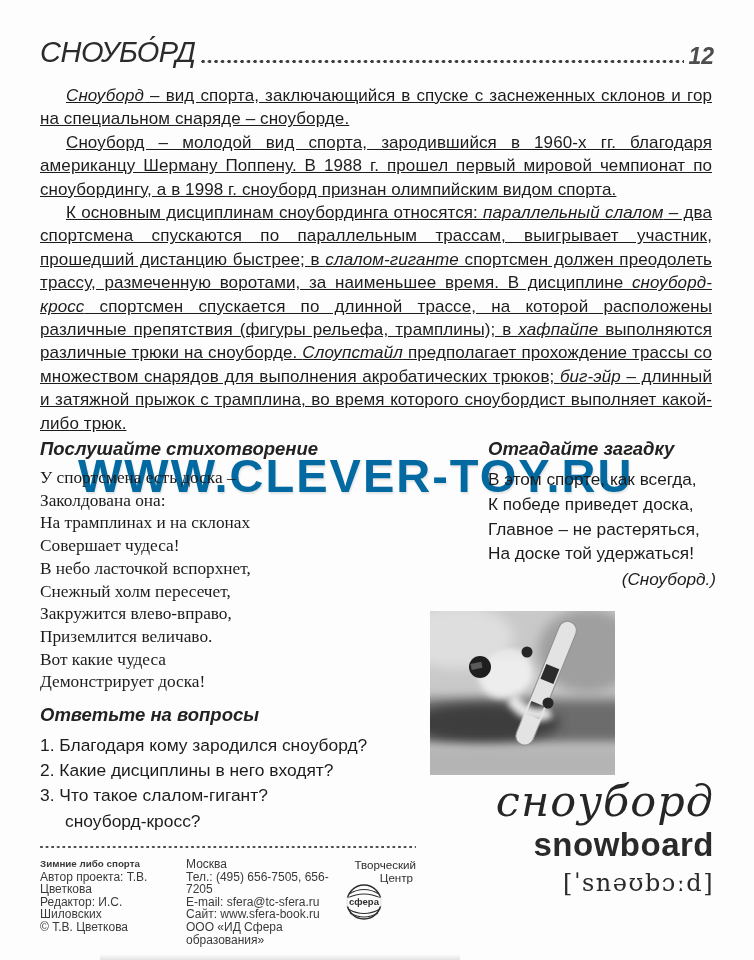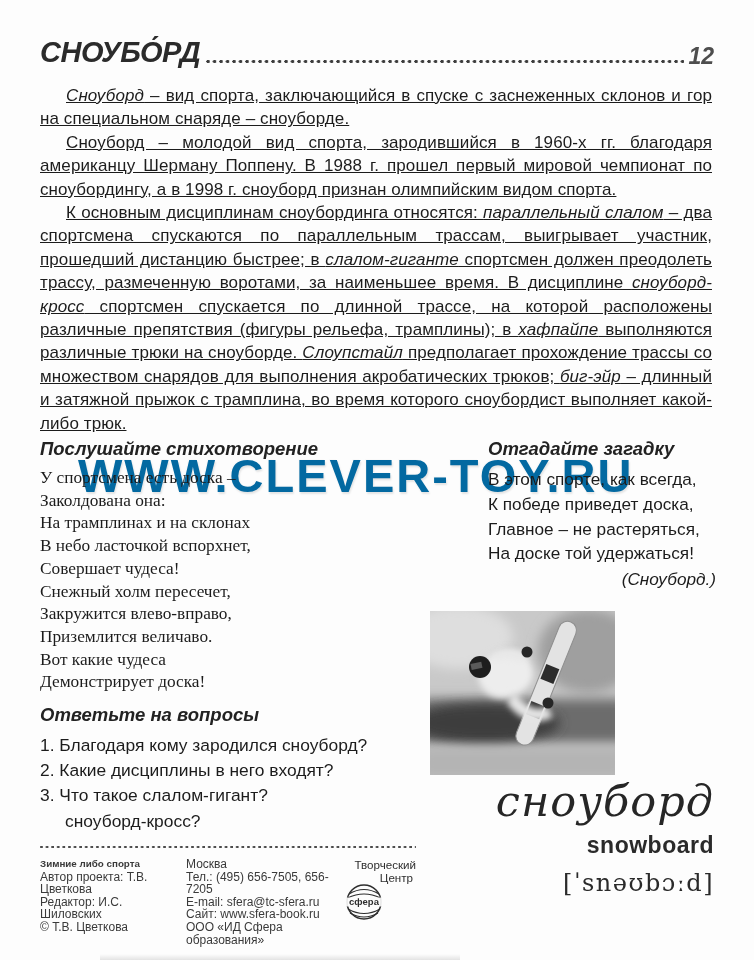--- a/index.html
+++ b/index.html
@@ -3,21 +3,21 @@
 <meta charset="utf-8">
 <style>
   html,body{margin:0;padding:0;background:#888;}
   .page{
     position:relative; width:754px; height:960px; margin:0 auto;
     background:#fdfdfd; overflow:hidden;
     font-family:"Liberation Sans", sans-serif; color:#1c1c1c;
   }
   
   .header{position:absolute; left:40px; right:40px; top:36px; display:flex; align-items:flex-end; z-index:2;}
-  .title{font-size:29px; font-weight:bold; font-style:italic; color:#2b2b2b; letter-spacing:-0.5px; white-space:nowrap;}
+  .title{font-size:29px; font-weight:normal; font-style:italic; color:#2b2b2b; letter-spacing:-0.5px; white-space:nowrap;}
   .leader{flex:1; height:5px; margin:0 4px 5px 6px;
     background-image:radial-gradient(circle at 2px 2.5px, #3d3d3d 1.5px, transparent 1.9px);
     background-size:6.5px 5px; background-repeat:repeat-x; background-position:left bottom;}
   .pagenum{font-size:23px; font-weight:bold; font-style:italic; color:#4e4e4e; margin-bottom:-1px;}
   
   .intro{position:absolute; left:40px; right:42px; top:84px; z-index:2;
     font-size:17px; line-height:23.4px; text-align:justify; letter-spacing:0.1px;text-decoration:underline;}
   .intro p{margin:0; text-indent:26px;}
   
   .section-heading{font-size:18.5px; font-weight:bold; font-style:italic; color:#222; margin:0 0 7px 0;}
@@ -28,21 +28,21 @@
   .riddle-line{font-size:17.2px; line-height:24.8px;}
   .riddle-answer{font-size:17.2px; font-style:italic; text-align:right; margin-top:1px; line-height:24.8px;}
   .questions{position:absolute; left:40px; top:704px; width:420px; z-index:2;}
   .question-item{font-size:17.4px; line-height:25.2px;}
   .question-continuation{font-size:17.4px; line-height:25.2px; padding-left:25px;}
   
   .photo{position:absolute; left:430px; top:611px; width:185px; height:164px; z-index:2; overflow:hidden;}
   
   .wordblock{position:absolute; right:40px; top:776px; width:320px; text-align:right; z-index:2;}
   .word-script{font-family:"DejaVu Serif", serif; font-style:italic; font-size:43px; line-height:50px; color:#262626; letter-spacing:1px;}
-  .word-english{font-size:23px; font-weight:bold; line-height:36px; color:#2a2a2a; letter-spacing:0.5px; margin-top:1px;}
+  .word-english{font-size:33px; font-weight:bold; line-height:36px; color:#2a2a2a; letter-spacing:0.5px; margin-top:1px;}
   .word-transcription{font-family:"DejaVu Serif", serif; font-size:24px; line-height:34px; color:#2a2a2a; letter-spacing:1.5px; margin-top:3px;}
   
   .watermark{position:absolute; left:78px; top:448px; z-index:1; white-space:nowrap;
     font-size:47px; font-weight:bold; letter-spacing:2px; color:#0369a1;
     text-shadow:-1px -1px 0 #f9f9f9, 1px 2px 2px rgba(0,0,0,0.10);}
   
   .footer{position:absolute; left:40px; top:845px; width:376px; z-index:2; color:#3a3a3a;}
   .footer-dots{height:4px; margin-bottom:9px;
     background-image:radial-gradient(circle at 1.5px 2px, #4a4a4a 1.1px, transparent 1.4px);
     background-size:5.6px 4px; background-repeat:repeat-x;}
@@ -76,22 +76,22 @@
     <p><span>Сноуборд – молодой вид спорта, зародившийся в 1960-х гг. благодаря американцу Шерману Поппену. В 1988 г. прошел первый мировой чемпионат по сноубордингу, а в 1998 г. сноуборд признан олимпийским видом спорта.</span></p>
     <p><span>К основным дисциплинам сноубординга относятся: </span><i>параллельный слалом</i><span> – два спортсмена спускаются по параллельным трассам, выигрывает участник, прошедший дистанцию быстрее; в </span><i>слалом-гиганте</i><span> спортсмен должен преодолеть трассу, размеченную воротами, за наименьшее время. В дисциплине </span><i>сноуборд-кросс</i><span> спортсмен спускается по длинной трассе, на которой расположены различные препятствия (фигуры рельефа, трамплины); в </span><i>хафпайпе</i><span> выполняются различные трюки на сноуборде. </span><i>Слоупстайл</i><span> предполагает прохождение трассы со множеством снарядов для выполнения акробатических трюков; </span><i>биг-эйр</i><span> – длинный и затяжной прыжок с трамплина, во время которого сноубордист выполняет какой-либо трюк.</span></p>
   </div>
 
   <div class="poem">
     <div class="section-heading">Послушайте стихотворение</div>
     <div>
         <div class="poem-line">У спортсмена есть доска –</div>
         <div class="poem-line">Заколдована она:</div>
         <div class="poem-line">На трамплинах и на склонах</div>
+        <div class="poem-line">Совершает чудеса!</div>
         <div class="poem-line">В небо ласточкой вспорхнет,</div>
-        <div class="poem-line">Совершает чудеса!</div>
         <div class="poem-line">Снежный холм пересечет,</div>
         <div class="poem-line">Закружится влево-вправо,</div>
         <div class="poem-line">Приземлится величаво.</div>
         <div class="poem-line">Вот какие чудеса</div>
         <div class="poem-line">Демонстрирует доска!</div>
       </div>
   </div>
 
   <div class="riddle">
     <div class="section-heading">Отгадайте загадку</div>

